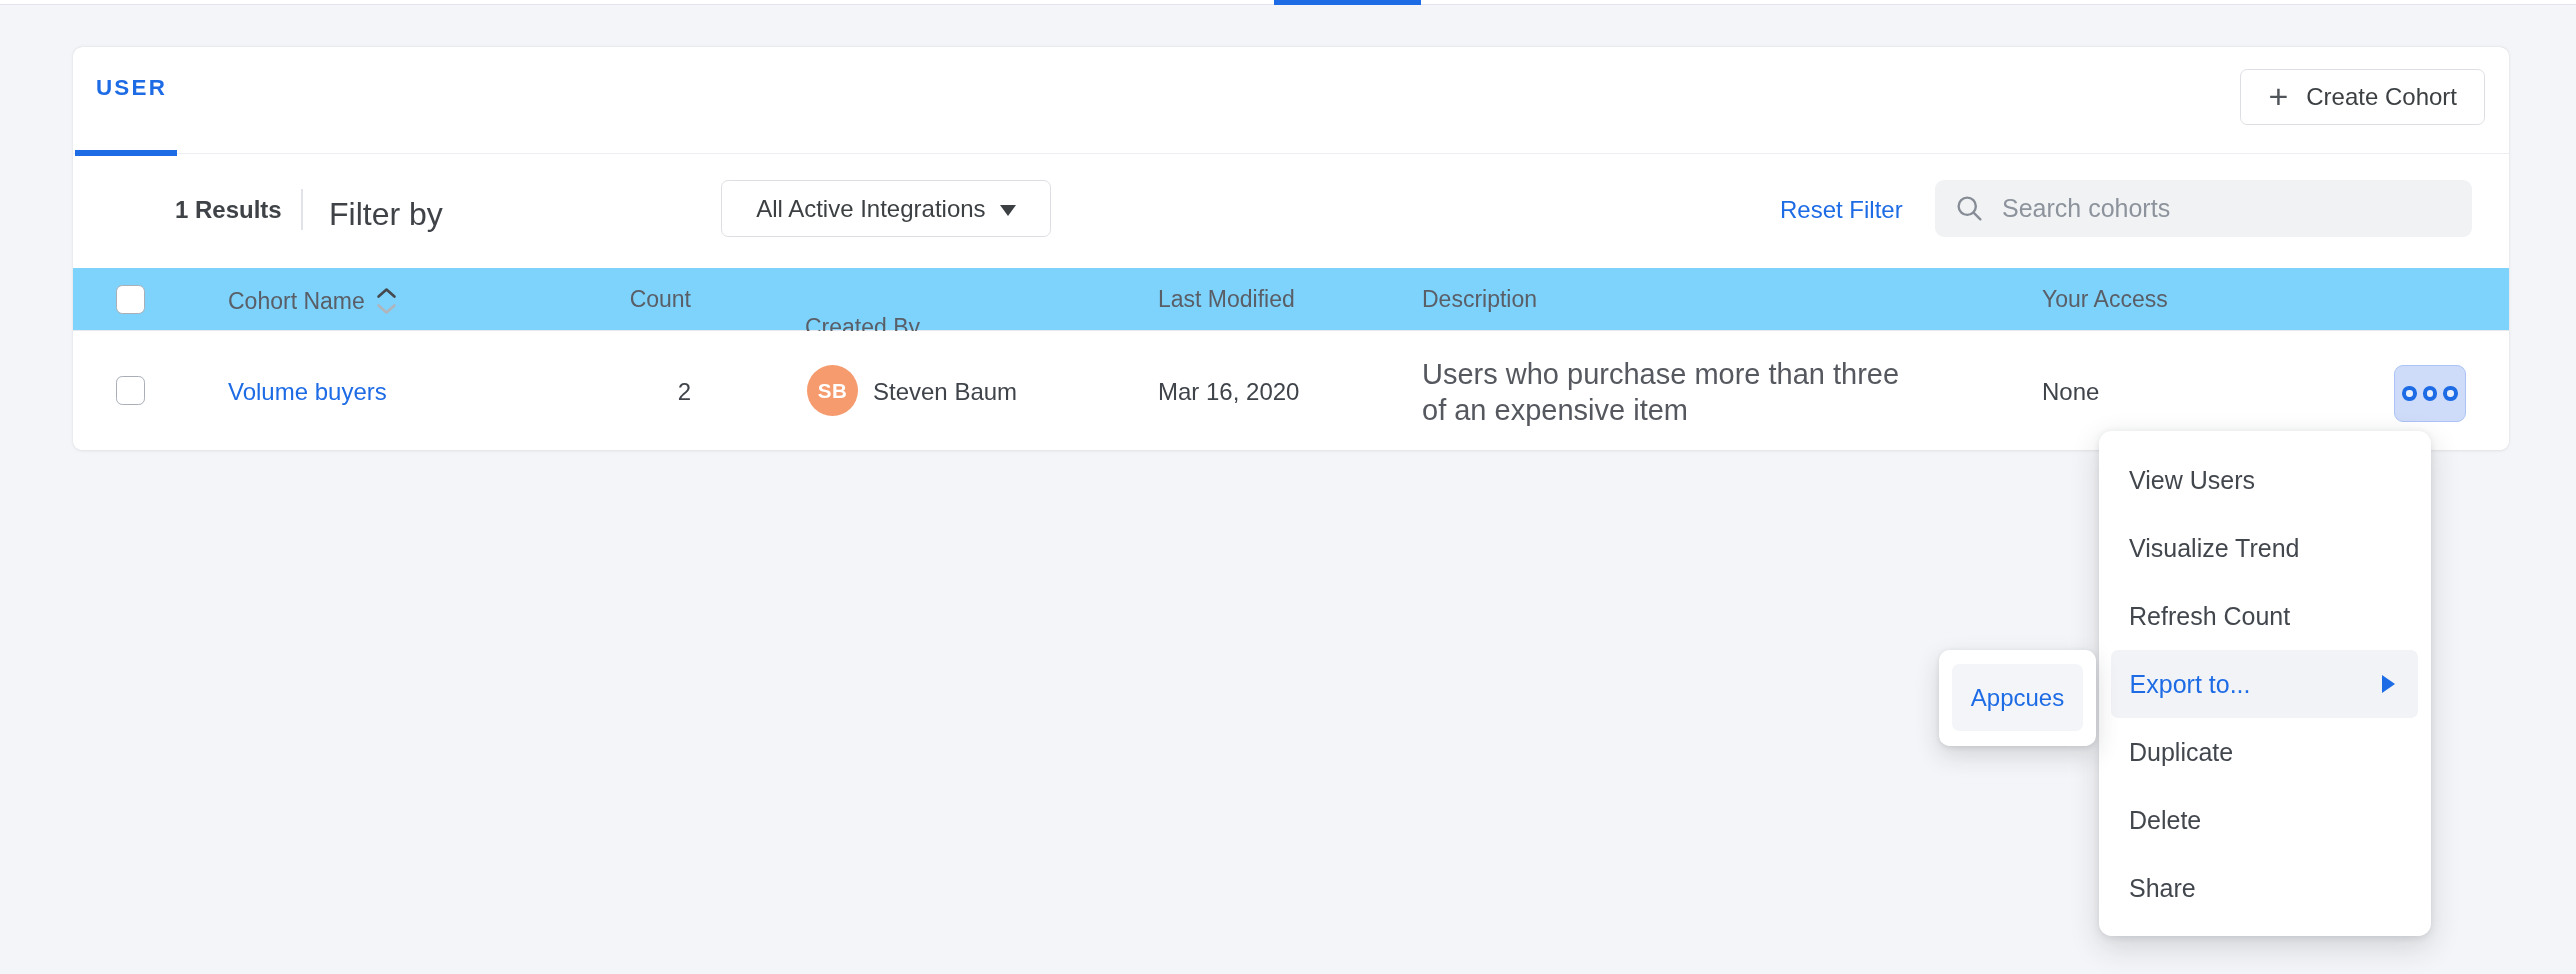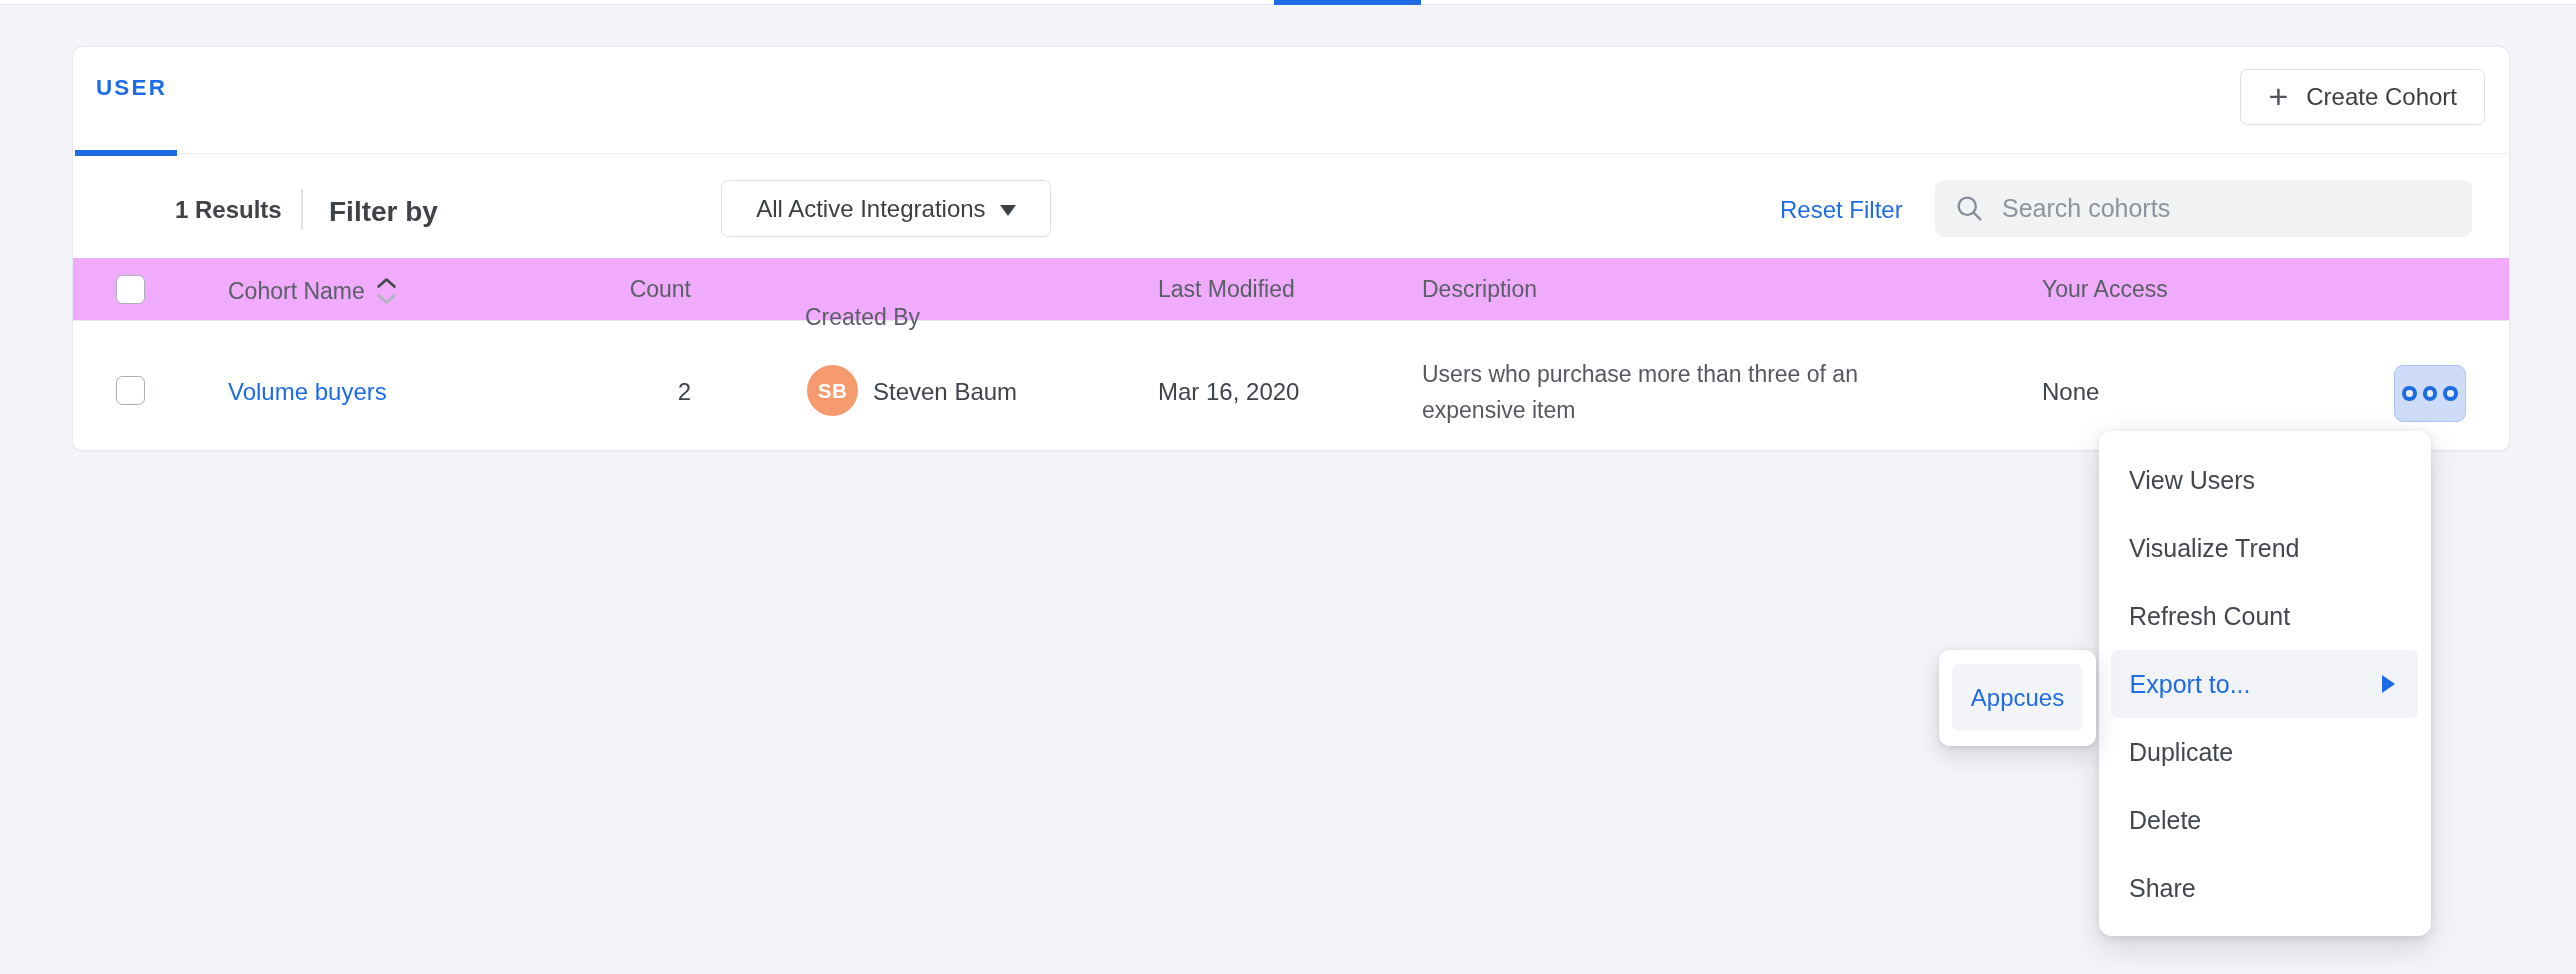--- a/index.html
+++ b/index.html
@@ -34,21 +34,21 @@
     position:absolute; right:24px; top:22.4px; height:56px; padding:0 27px;
     display:flex; align-items:center; gap:18px;
     background:#fff; border:1.8px solid #dcdee3; border-radius:7.2px;
     font-size:24px; font-weight:500; color:#3c4043; cursor:pointer;
   }
   .plus-icon { font-size:34px; font-weight:300; color:#50555b; line-height:1; margin-top:-3.6px; }
 
   
   .results-count { position:absolute; left:102px; top:149px; font-size:24px; font-weight:600; color:#3f4247; }
   .v-divider { position:absolute; left:228px; top:142px; width:1.8px; height:41px; background:#e1e3e8; }
-  .filter-by { position:absolute; left:256px; top:149px; font-size:28px; font-weight:700; color:#3f4247; }
+  .filter-by { position:absolute; left:256px; top:149px; font-size:32px; font-weight:400; color:#3f4247; }
   .drop-btn {
     position:absolute; top:133px; height:57px;
     display:flex; align-items:center; justify-content:center; gap:14.3px;
     background:#fff; border:1.8px solid #dcdee3; border-radius:7.2px;
     font-size:24px; font-weight:500; color:#3c4043; cursor:pointer;
   }
   .drop-created { left:398px; width:269px; }
   .drop-integrations { left:648px; width:330px; }
   .caret-down { width:0; height:0; border-top:11.6px solid #3c4043; border-left:8px solid transparent; border-right:8px solid transparent; margin-top:3.6px; }
   .reset-link { position:absolute; left:1707px; top:149px; font-size:24px; font-weight:500; color:#1d6be5; cursor:pointer; }
@@ -58,21 +58,21 @@
     display:flex; align-items:center; gap:18px; padding:0 20px;
   }
   .search-box svg { flex:0 0 auto; }
   .search-input {
     flex:1; border:none; outline:none; background:transparent;
     font-family:"Liberation Sans", sans-serif; font-size:25px; color:#3c4043;
   }
   .search-input::placeholder { color:#8d939c; }
 
   
-  .thead { position:absolute; left:0; top:211px; width:100%; height:63px; background:#f0abfc; border-bottom:0.9px solid #e7e9ee; }
+  .thead { position:absolute; left:0; top:221px; width:100%; height:63px; background:#7dd3fc; border-bottom:0.9px solid #e7e9ee; }
   .th { position:absolute; top:18px; font-size:23px; font-weight:500; color:#5a5e66; white-space:nowrap; }
   .th-name { left:155px; display:flex; align-items:center; gap:10.7px; cursor:pointer; }
   .th-count { left:466px; width:152px; text-align:right; }
   .th-created { left:732px;margin-top:28px; }
   .th-modified { left:1085px; }
   .th-description { left:1349px; }
   .th-access { left:1969px; }
 
   .checkbox {
     width:29px; height:29px; background:#fff;
@@ -85,21 +85,21 @@
   .cell { position:absolute; font-size:24px; color:#3f434a; white-space:nowrap; }
   .cohort-link { left:155px; top:47px; color:#1d6be5; cursor:pointer; }
   .count-cell { left:466px; top:47px; width:152px; text-align:right; }
   .avatar {
     position:absolute; left:734px; top:34px; width:51px; height:51px; border-radius:50%;
     background:#f59b6e; color:#fff; font-size:20.6px; font-weight:600;
     display:flex; align-items:center; justify-content:center; letter-spacing:0.4px;
   }
   .created-cell { left:800px; top:47px; }
   .modified-cell { left:1085px; top:47px; }
-  .desc-cell { left:1349px; top:25px; width:502px; font-size:23px; line-height:36px; color:#55585f; white-space:normal; }
+  .desc-cell { left:1349px; top:25px; width:502px; font-size:29px; line-height:36px; color:#55585f; white-space:normal; }
   .access-cell { left:1969px; top:47px; }
   .more-btn {
     position:absolute; left:2321px; top:34px; width:72px; height:57px;
     background:#cfdcf9; border:1.8px solid #abc4f5; border-radius:9px;
     display:flex; align-items:center; justify-content:center; gap:6.3px; cursor:pointer;
   }
   .donut { width:14.3px; height:14.3px; border:4.5px solid #1d6be5; border-radius:50%; background:#eaf0fd; }
 
   
   .context-menu {

